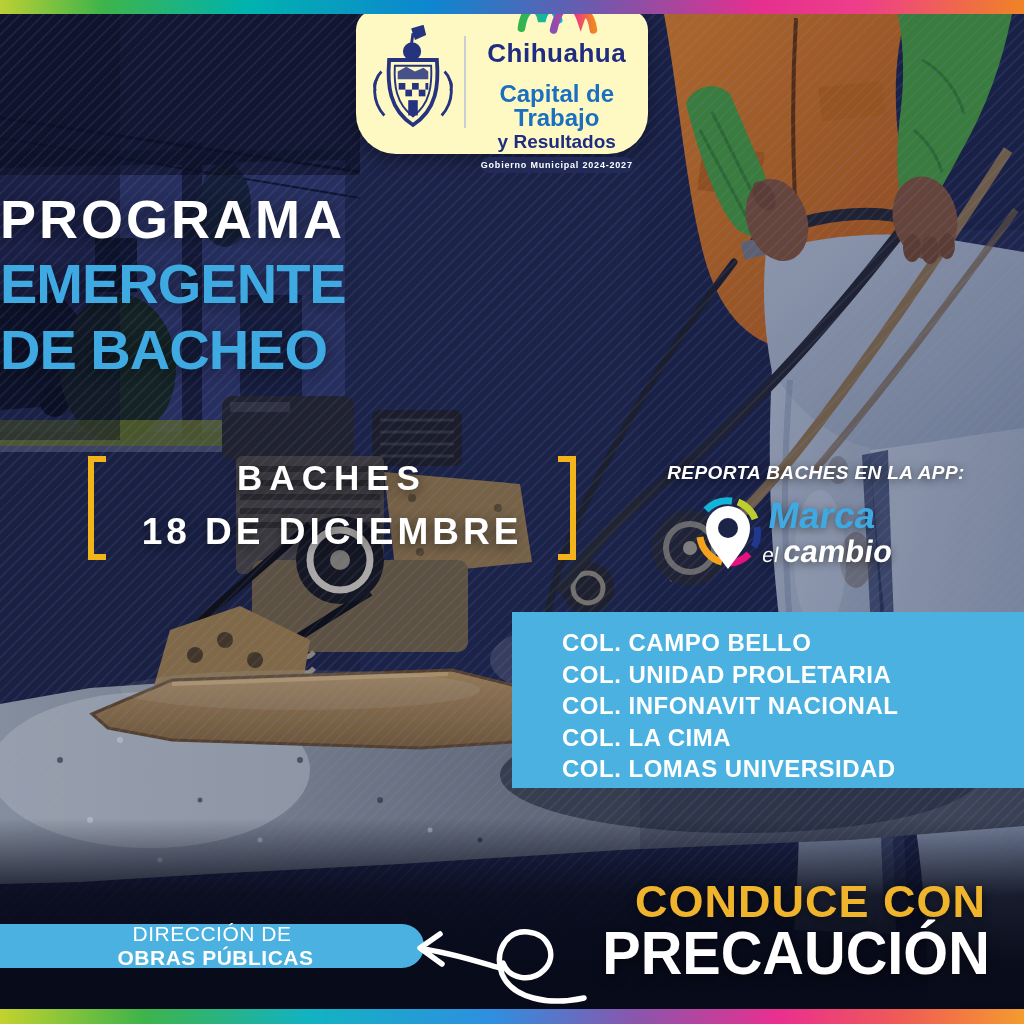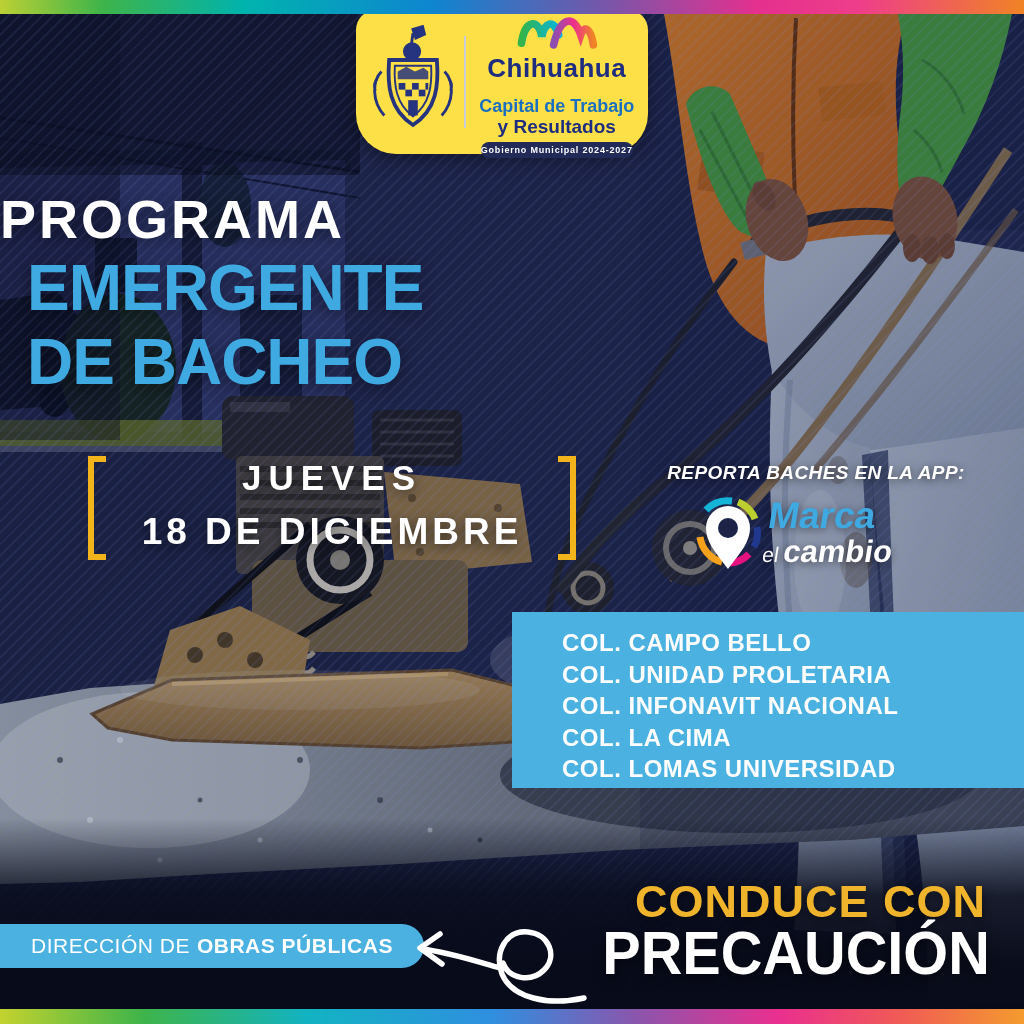--- a/index.html
+++ b/index.html
@@ -7,34 +7,34 @@
     font-family:"Liberation Sans",sans-serif;background:#1d2347;}
   .poster *{box-sizing:border-box;}
   .scene{position:absolute;inset:0;z-index:1;}
   .stripes{position:absolute;inset:0;z-index:2;pointer-events:none;
     background:repeating-linear-gradient(135deg,rgba(124,145,225,.10) 0 2px,transparent 2px 8px);}
   .bottom-shade{position:absolute;left:0;right:0;top:818px;height:206px;z-index:3;
     background:linear-gradient(180deg,rgba(8,11,26,0) 0%,rgba(8,11,26,.85) 38%,rgba(7,10,24,.97) 70%,#070a18 100%);}
   .bar{position:absolute;left:0;right:0;z-index:8;}
   .bar.top{top:0;height:14px;background:linear-gradient(90deg,#bcd034 0%,#3eb44a 10%,#00b3ae 24%,#0e86d0 42%,#7059ac 58%,#e5308e 74%,#ee3e8a 84%,#f08325 100%);}
   .bar.bottom{bottom:0;height:15px;background:linear-gradient(90deg,#c3d22e 0%,#3eb44a 14%,#12b3c2 30%,#2f8fe0 48%,#8a56ad 62%,#ea2f8f 76%,#f05b55 88%,#f49b2e 100%);}
-  .badge{position:absolute;left:356px;top:10px;width:292px;height:144px;background:#fde047;z-index:7;
+  .badge{position:absolute;left:356px;top:10px;width:292px;height:144px;background:#fef9c3;z-index:7;
     border-radius:20px 20px 40px 40px;display:flex;align-items:center;box-shadow:0 6px 18px rgba(0,0,0,.35);}
   .badge .crest{margin-left:14px;flex:0 0 auto;}
   .badge .divider{width:1.5px;height:92px;background:#c9cdd8;margin:0 10px 0 8px;}
   .badge .right{flex:1;text-align:center;padding-right:10px;line-height:1;}
   .badge .city{font-size:26px;font-weight:bold;color:#1e2d80;letter-spacing:.5px;margin-top:2px;}
-  .badge .tag1{font-size:18px;font-weight:bold;color:#1b6fc0;margin-top:16px;}
+  .badge .tag1{font-size:24px;font-weight:bold;color:#1b6fc0;margin-top:16px;}
   .badge .tag2{font-size:19px;font-weight:bold;color:#1e2d80;margin-top:2px;}
   .badge .gov{display:inline-block;margin-top:6px;background:#222b57;color:#fff;border-radius:9px;
     padding:4px 0 3px;font-size:9px;font-weight:bold;letter-spacing:.8px;white-space:nowrap;}
   .title{position:absolute;left:0;top:192px;width:916px;text-align:left;z-index:6;line-height:1;
     text-shadow:0 4px 16px rgba(0,0,0,.45);}
   .title .l1{font-size:54px;font-weight:bold;color:#ffffff;letter-spacing:3px;}
-  .title .l2,.title .l3{font-size:64px;font-weight:bold;color:#3fa9e2;letter-spacing:-1px;margin-top:10px;padding-left:27px;}
+  .title .l2,.title .l3{font-size:56px;font-weight:bold;color:#3fa9e2;letter-spacing:-1px;margin-top:10px;}
   .date{position:absolute;left:88px;top:448px;width:488px;height:118px;z-index:6;text-align:center;
     color:#fff;text-shadow:0 3px 12px rgba(0,0,0,.5);}
   .date .br{position:absolute;top:8px;width:18px;height:104px;border:6px solid #f2b31b;}
   .date .br.l{left:0;border-right:none;}
   .date .br.r{right:0;border-left:none;}
   .date .d1{font-size:35px;font-weight:bold;letter-spacing:7px;padding-top:10px;}
   .date .d2{font-size:37px;font-weight:bold;letter-spacing:4px;margin-top:13px;white-space:nowrap;}
   .report{position:absolute;left:648px;top:462px;width:336px;z-index:6;text-align:center;}
   .report .lbl{font-size:19px;font-weight:bold;font-style:italic;color:#fff;letter-spacing:.4px;
     text-shadow:0 2px 8px rgba(0,0,0,.6);white-space:nowrap;}
@@ -43,21 +43,21 @@
     text-shadow:0 2px 8px rgba(0,0,0,.5);}
   .apptext .marca{font-size:37px;font-weight:bold;color:#3fa9e2;}
   .apptext .row2{margin-top:2px;white-space:nowrap;}
   .apptext .el{font-size:21px;color:#fff;}
   .apptext .cambio{font-size:31px;font-weight:bold;color:#fff;}
   .colonias{position:absolute;left:512px;top:612px;width:512px;height:176px;background:#4ab1e1;z-index:5;
     padding:15px 0 0 22px;}
   .colonias .item{font-size:24px;font-weight:bold;color:#fff;letter-spacing:.5px;line-height:31.5px;white-space:nowrap;margin-left:28px;}
   .dept{position:absolute;left:0;top:924px;width:424px;height:44px;background:#4ab1e1;z-index:6;
     border-radius:0 22px 22px 0;display:flex;align-items:center;justify-content:center;color:#fff;font-size:21px;
-    letter-spacing:.5px;white-space:nowrap;}
+    letter-spacing:.5px;white-space:nowrap;flex-direction:column;}
   .dept b{font-weight:bold;margin-left:7px;}
   .arrow{position:absolute;left:396px;top:918px;z-index:6;}
   .warn1{position:absolute;right:38px;top:876px;z-index:6;font-size:45px;font-weight:bold;color:#f0b42c;
     letter-spacing:1px;text-shadow:0 3px 10px rgba(0,0,0,.5);}
   .warn2{position:absolute;right:34px;top:917px;z-index:6;font-size:62px;font-weight:bold;color:#fff;
     transform:scaleX(.93);transform-origin:right;text-shadow:0 3px 12px rgba(0,0,0,.55);}
 </style>
 </head>
 <body>
 
@@ -265,21 +265,21 @@
 
   <div class="title">
     <div class="l1">PROGRAMA</div>
     <div class="l2">EMERGENTE</div>
     <div class="l3">DE BACHEO</div>
   </div>
 
   <div class="date">
     <div class="br l"></div>
     <div class="br r"></div>
-    <div class="d1">JUEVES</div>
+    <div class="d1">BACHES</div>
     <div class="d2">18 DE DICIEMBRE</div>
   </div>
 
   <div class="report">
     <div class="lbl">REPORTA BACHES EN LA APP:</div>
   </div>
   <svg class="applogo" width="72" height="76" viewBox="0 0 72 76">
     <g fill="none" stroke-width="7">
       <path d="M14 13 A30 30 0 0 1 40 4" stroke="#14b4d8"></path>
       <path d="M46 5 A30 30 0 0 1 63 22" stroke="#bccf2f"></path>

